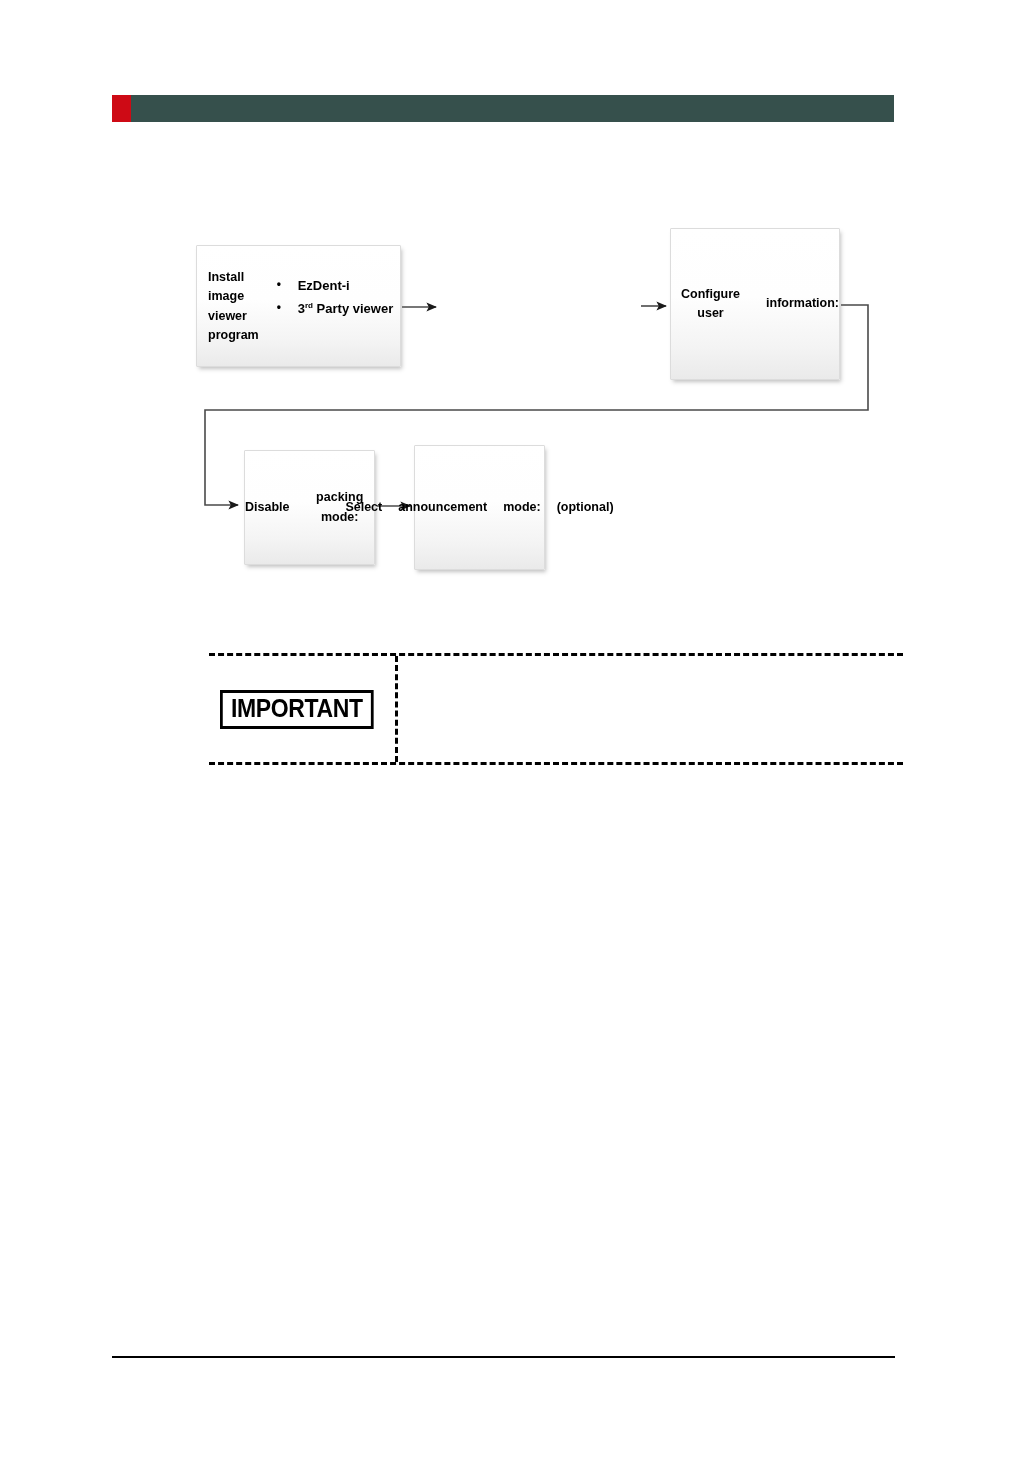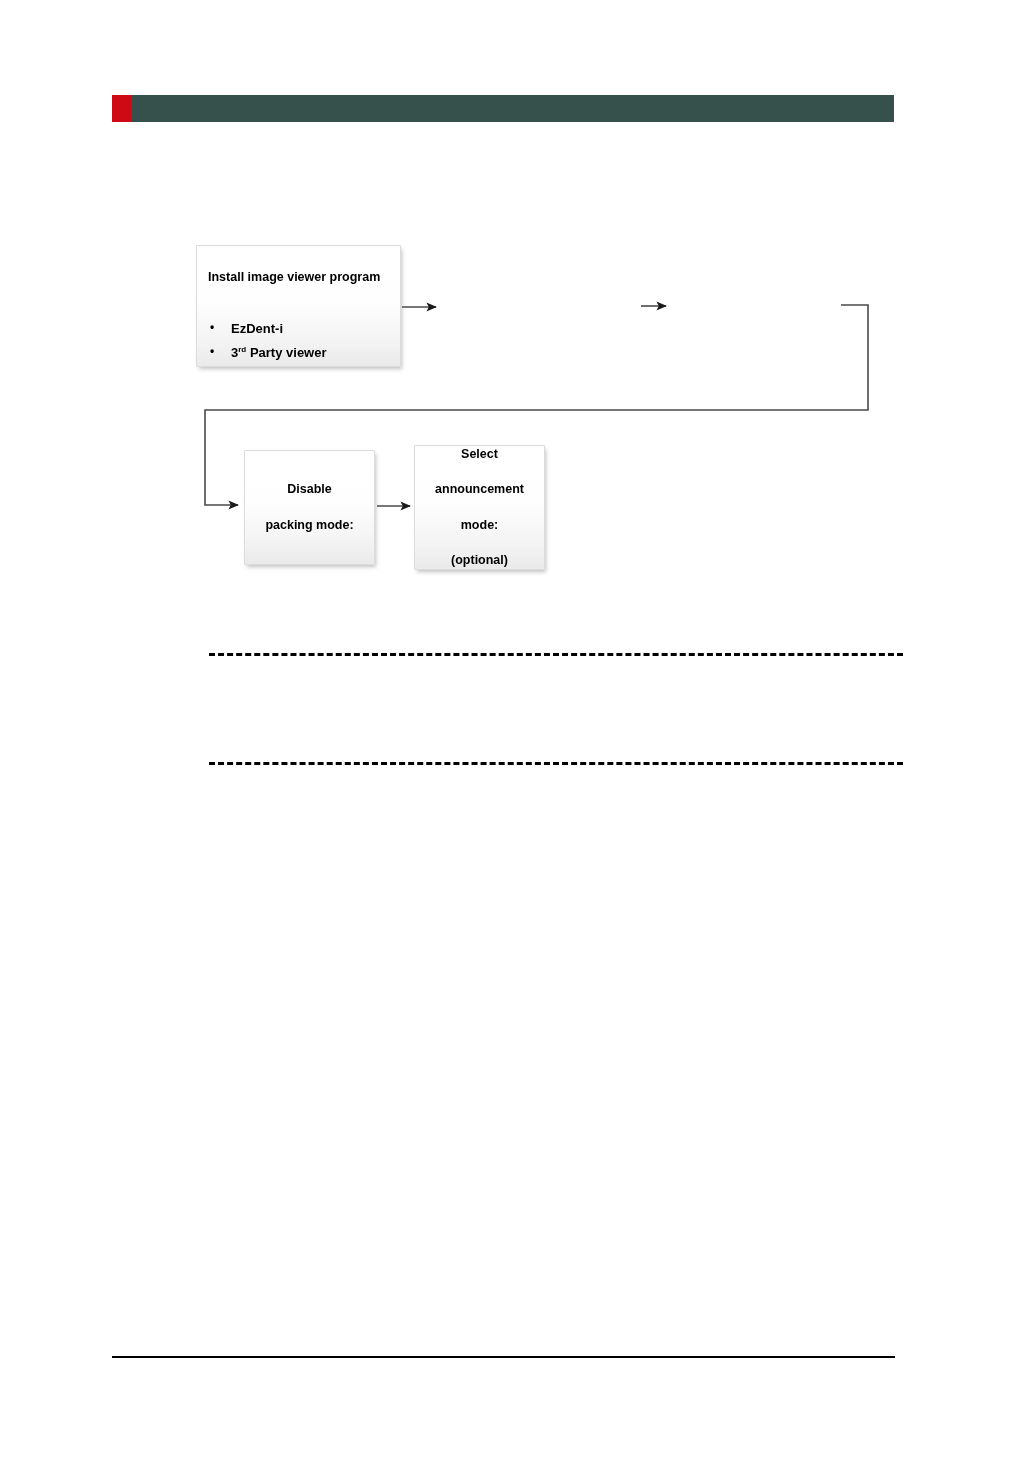--- a/index.html
+++ b/index.html
@@ -56,21 +56,21 @@
     overflow: visible;
   }
   .node {
     position: absolute;
     box-sizing: border-box;
     border: 1px solid #DCDCDC;
     border-radius: 1px;
     background: linear-gradient(to bottom, #FFFFFF 0%, #FEFEFE 45%, #F4F4F4 78%, #EAEAEA 100%);
     box-shadow: 2px 3px 4px -1px rgba(120,120,120,0.45);
     display: flex;
-    flex-direction: column;
+    flex-direction: row;
     justify-content: center;
     color: #000000;
     font-weight: bold;
     font-size: 12.5px;
     line-height: 1.55;
     gap: 16px;
   }
   .node.centered {
     align-items: center;
     text-align: center;
@@ -221,33 +221,40 @@
 
     <div class="node" id="node-viewer">
       <div class="node-heading">Install image viewer program</div>
       <ul>
         <li>EzDent-i</li>
         <li><span>3</span><sup>rd</sup><span> Party viewer</span></li>
       </ul>
     </div>
 
 
+    <div class="node centered" id="node-configure">
+      <span class="node-line">Configure user</span>
+      <span class="node-line">information:</span>
+    </div>
 
     <div class="node centered" id="node-packing">
       <span class="node-line">Disable</span>
       <span class="node-line">packing mode:</span>
     </div>
 
     <div class="node centered" id="node-announce">
       <span class="node-line">Select</span>
       <span class="node-line">announcement</span>
       <span class="node-line">mode:</span>
       <span class="node-line">(optional)</span>
     </div>
   </div>
 
   <div id="important-callout">
+    <div id="important-cell-left">
+      <div id="important-badge">IMPORTANT</div>
+    </div>
     <div id="important-cell-right"></div>
   </div>
 
   <div id="footer-rule"></div>
 
 </div>
 
 </body></html>

